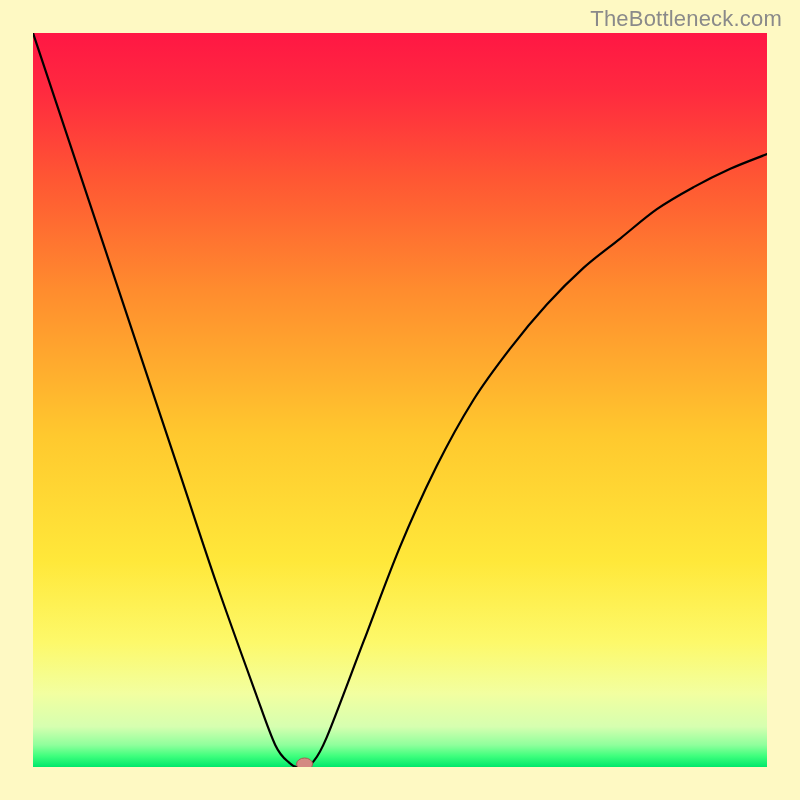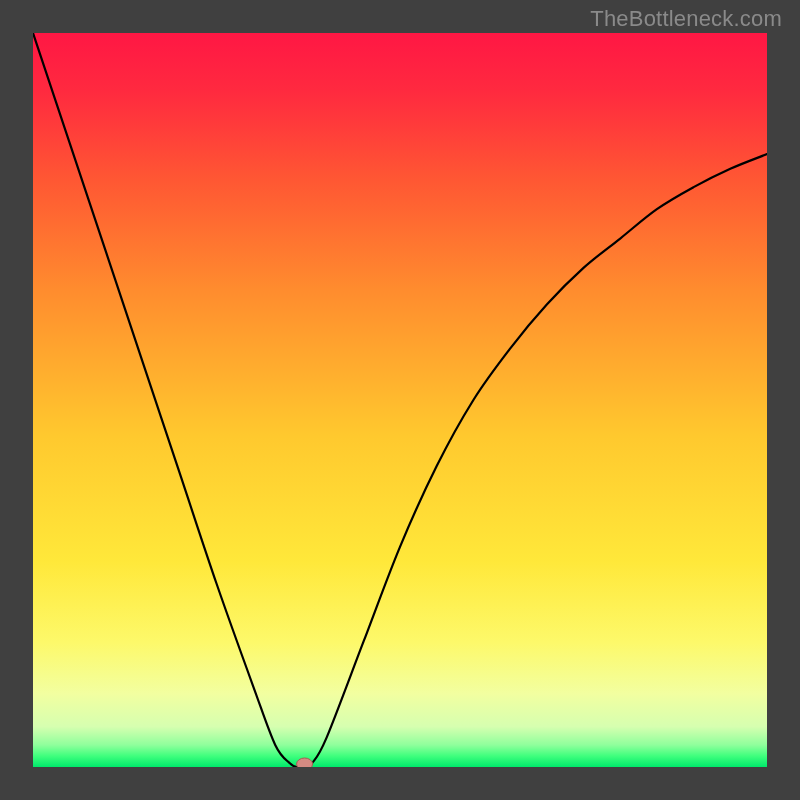--- a/index.html
+++ b/index.html
@@ -10,21 +10,21 @@
     background: #000;
     overflow: hidden;
     font-family: Arial, Helvetica, sans-serif;
   }
   .frame {
     position: absolute;
     top: 0;
     left: 0;
     width: 800px;
     height: 800px;
-    background: #404040;
+    background: #fef9c3;
     text-align: center;
   }
   .plot-area {
     position: absolute;
     top: 33px;
     left: 33px;
     width: 734px;
     height: 734px;
   }
   .watermark {

